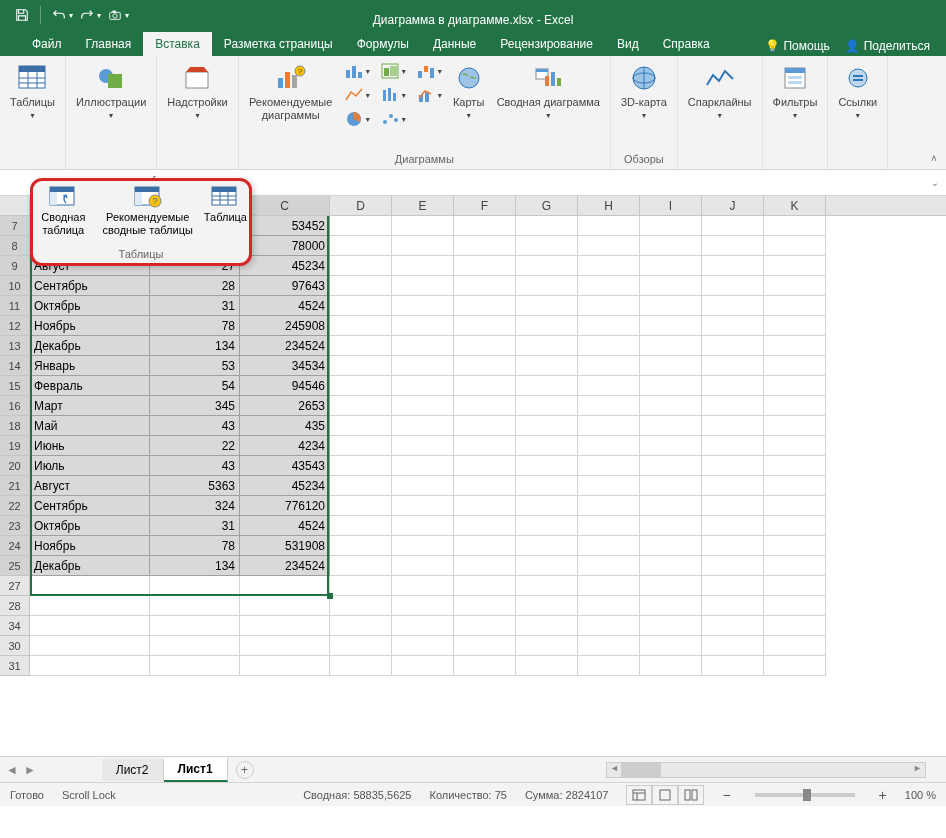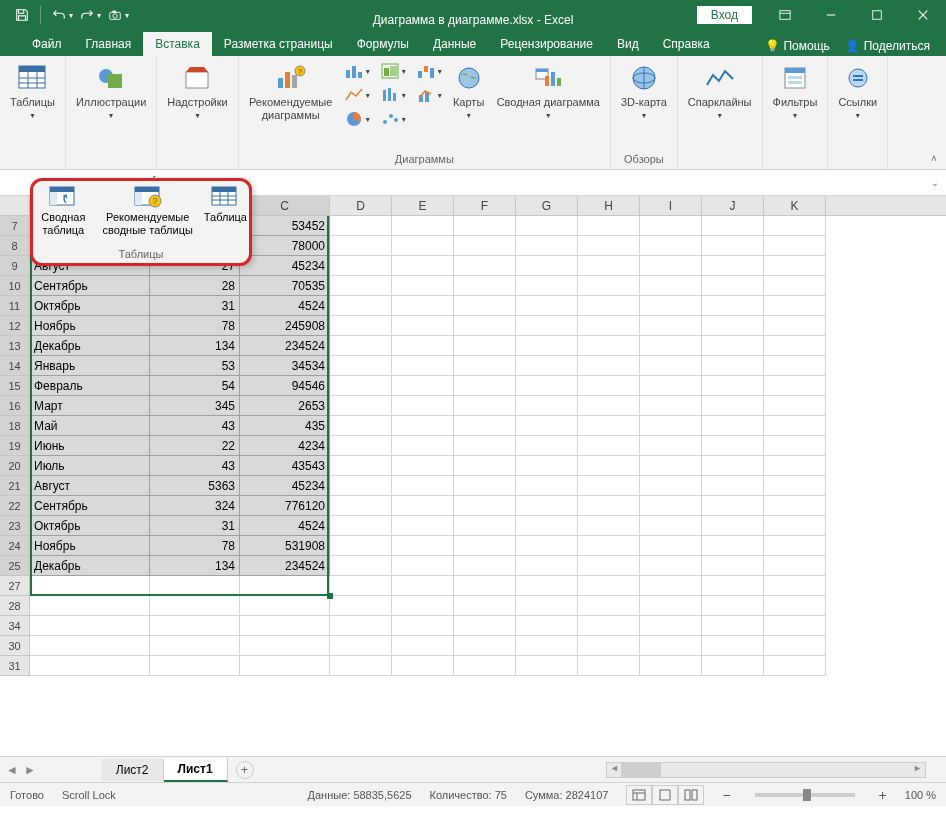--- a/index.html
+++ b/index.html
@@ -113,45 +113,20 @@
     <div class="qat-btn">
         <svg viewBox="0 0 16 16">
           <rect x="2" y="5" width="12" height="8" rx="1" fill="none" stroke="#fff"></rect>
           <circle cx="8" cy="9" r="2.5" fill="none" stroke="#fff"></circle>
           <rect x="5" y="3" width="4" height="2" fill="#fff"></rect>
         </svg>
       </div>
     <span class="caret">▾</span>
   </div>
   <div class="title-text">Диаграмма в диаграмме.xlsx - Excel</div>
-  <div class="title-right">
-    <div class="login-btn">Вход</div>
-    <div class="win-btn">
-        <svg viewBox="0 0 14 14">
-          <rect x="1" y="2" width="12" height="10" stroke="#fff" fill="none"></rect>
-          <line x1="1" y1="5" x2="13" y2="5" stroke="#fff"></line>
-        </svg>
-      </div>
-    <div class="win-btn">
-        <svg viewBox="0 0 14 14">
-          <line x1="2" y1="7" x2="12" y2="7" stroke="#fff" stroke-width="1.2"></line>
-        </svg>
-      </div>
-    <div class="win-btn">
-        <svg viewBox="0 0 14 14">
-          <rect x="2" y="2" width="10" height="10" stroke="#fff" fill="none"></rect>
-        </svg>
-      </div>
-    <div class="win-btn">
-        <svg viewBox="0 0 14 14">
-          <line x1="2" y1="2" x2="12" y2="12" stroke="#fff" stroke-width="1.2"></line>
-          <line x1="12" y1="2" x2="2" y2="12" stroke="#fff" stroke-width="1.2"></line>
-        </svg>
-      </div>
-  </div>
 </div>
 
 <div class="tabs">
   <div class="tab">Файл</div>
   <div class="tab">Главная</div>
   <div class="tab active">Вставка</div>
   <div class="tab">Разметка страницы</div>
   <div class="tab">Формулы</div>
   <div class="tab">Данные</div>
   <div class="tab">Рецензирование</div>
@@ -488,21 +463,21 @@
         <div class="cell" style="width:62px"></div>
         <div class="cell" style="width:62px"></div>
         <div class="cell" style="width:62px"></div>
         <div class="cell" style="width:62px"></div>
         <div class="cell" style="width:62px"></div>
       </div>
       <div class="row">
         <div class="rowh sel">10</div>
         <div class="cell sel " style="width:120px">Сентябрь</div>
         <div class="cell sel r " style="width:90px">28</div>
-        <div class="cell sel r" style="width:90px">70535</div>
+        <div class="cell sel r" style="width:90px">97643</div>
         <div class="cell" style="width:62px"></div>
         <div class="cell" style="width:62px"></div>
         <div class="cell" style="width:62px"></div>
         <div class="cell" style="width:62px"></div>
         <div class="cell" style="width:62px"></div>
         <div class="cell" style="width:62px"></div>
         <div class="cell" style="width:62px"></div>
         <div class="cell" style="width:62px"></div>
       </div>
       <div class="row">
@@ -789,21 +764,21 @@
     <span style="position:absolute;left:3px;top:0;font-size:9px;color:#888">◄</span>
     <div class="hscroll-thumb"></div>
     <span style="position:absolute;right:3px;top:0;font-size:9px;color:#888">►</span>
   </div>
 </div>
 
 <div class="statusbar">
   <span>Готово</span>
   <span>Scroll Lock</span>
   <div class="status-spacer"></div>
-  <span>Данные: 58835,5625</span>
+  <span>Сводная: 58835,5625</span>
   <span>Количество: 75</span>
   <span>Сумма: 2824107</span>
   <div class="view-btns">
     <div class="view-btn">
         <svg width="14" height="12">
           <rect x="1" y="1" width="12" height="10" fill="none" stroke="#666"></rect>
           <line x1="1" y1="4" x2="13" y2="4" stroke="#666"></line>
           <line x1="5" y1="4" x2="5" y2="11" stroke="#666"></line>
         </svg>
       </div>

